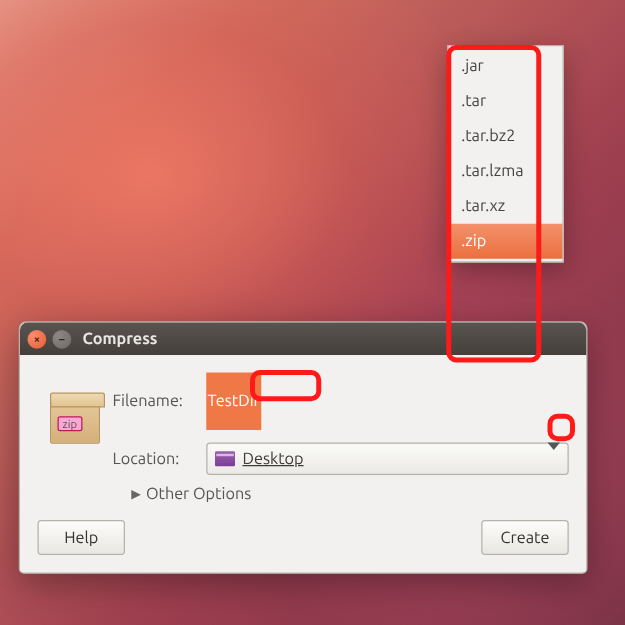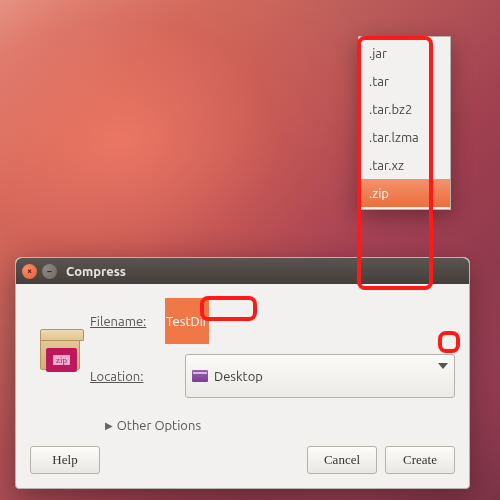--- a/index.html
+++ b/index.html
@@ -67,49 +67,48 @@
     background: linear-gradient(to bottom,#e6c89a,#d4b07a);
     border:1px solid #b8935a; border-radius:2px;
   }
   .box:before{
     content:""; position:absolute; left:-1px; top:-8px; width:42px; height:10px;
     background:linear-gradient(to bottom,#efd9b3,#e0c592);
     border:1px solid #b8935a; border-radius:2px 2px 0 0;
   }
   .ziplabel{
     position:absolute; left:10px; top:18px;
-    font-size:9px; background:#f9a8d4; padding:0 3px; border:7px solid #be185d; border-radius:2px;
+    font-size:9px; background:#f9a8d4; padding:0 3px; border:1px solid #be185d; border-radius:2px;
     color:#555;
-    font-family:Liberation Serif, serif;
-  }
-  .labels { width: 75px; text-align:left; color:#555;text-decoration:underline; }
+  }
+  .labels { width: 75px; text-align:left; color:#555; }
   .field-wrap { flex:1; display:flex; align-items:center; }
   .selected-text {
     display:inline-block; background:#f07746; color:#fff; padding:16px 1px;
   }
   .loc-btn {
-    flex:1; height:44px;
+    flex:1; height:26px;
     display:flex; align-items:center;
     background:linear-gradient(to bottom,#fafaf8,#eceae6);
     border:1px solid #b6b2aa; border-radius:3px;
-    padding:0 6px; font-size:13px; color:#3c3c3c;
+    padding:0 6px; font-size:13px; color:#3c3c3c;text-decoration:underline;
   }
   .loc-ico{
     width:16px;height:12px;margin-right:6px;
     background:linear-gradient(to bottom,#9b5fb0,#7a3e96);
     border-radius:1px; position:relative;
   }
   .loc-ico:before{content:"";position:absolute;left:1px;top:2px;width:14px;height:2px;background:#fff;opacity:.6}
   .loc-arrow{ margin-left:auto; }
   .disclosure{
     display:flex; align-items:center; margin-left:75px; color:#555; font-size:13px;
     margin-top:2px; margin-bottom:10px;
   }
   .tri{ font-size:10px; margin-right:4px; color:#666;}
-  .btnbar{ display:flex; padding-top:4px;font-family:Liberation Serif, serif;}
+  .btnbar{ display:flex; padding-top:4px;}
   .btn{
     height:28px; min-width:70px; padding:0 14px;
     background:linear-gradient(to bottom,#fcfcfa,#e9e7e2);
     border:1px solid #b6b2aa; border-radius:3px;
     display:flex;align-items:center;justify-content:center;
     font-size:13px; color:#333;
   }
   .btn + .btn{ margin-left:8px; }
   .spacer{flex:1}
   
@@ -167,38 +166,37 @@
       </div>
       <div style="flex:1">
         <div class="row" style="margin-bottom:10px;">
           <div class="labels">Filename:</div>
           <div class="field-wrap">
             <div class="text" style="display:flex;align-items:center;">
               <span class="selected-text">TestDir</span>
             </div>
           </div>
         </div>
-        <div class="row" style="margin-bottom:12px;gap:20px;">
+        <div class="row" style="margin-bottom:0;">
           <div class="labels">Location:</div>
           <div class="loc-btn">
             <span class="loc-ico"></span>
             <span>Desktop</span>
             <span class="loc-arrow"><span class="arrow"></span></span>
           </div>
         </div>
       </div>
     </div>
     <div class="disclosure">
       <span class="tri">▶</span>
       <span>Other Options</span>
     </div>
     <div class="btnbar">
       <div class="btn">Help</div>
       <div class="spacer"></div>
-      <div class="btn">Cancel</div>
       <div class="btn">Create</div>
     </div>
   </div>
 </div>
 
 <div class="hl" style="left:357px; top:36px; width:76px; height:254px;"></div>
 <div class="hl" style="left:200px; top:296px; width:57px; height:25px;"></div>
 <div class="hl" style="left:438px; top:331px; width:22px; height:22px;"></div>
 
 </body></html>

